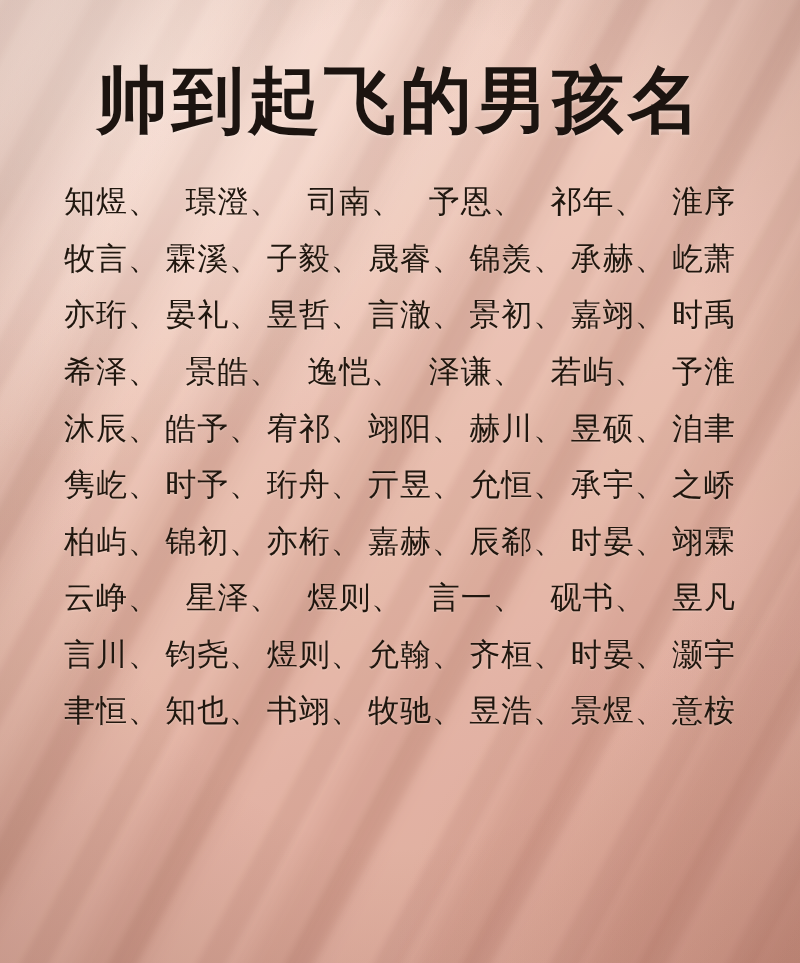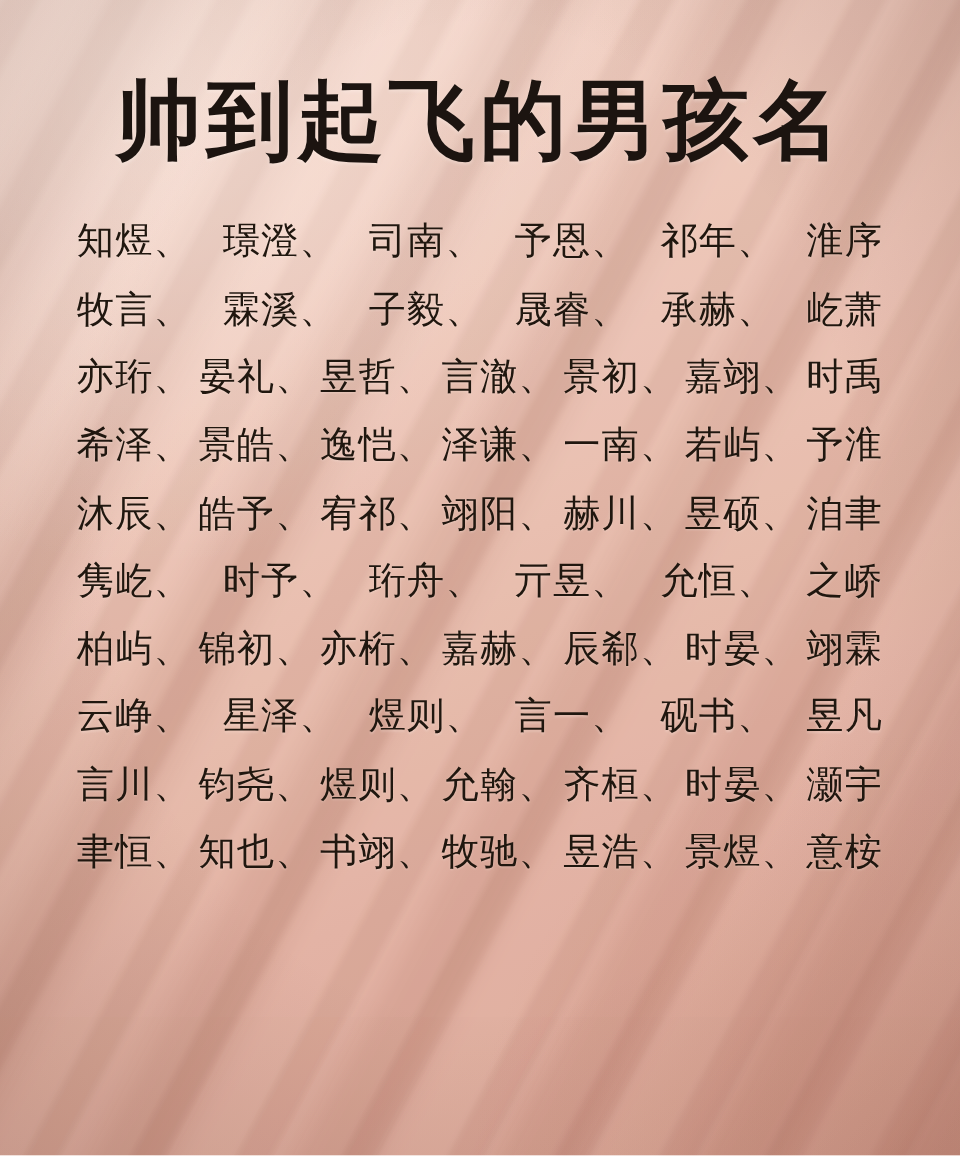--- a/index.html
+++ b/index.html
@@ -137,56 +137,57 @@
           <span class="name-cell">司南、</span>
           <span class="name-cell">予恩、</span>
           <span class="name-cell">祁年、</span>
           <span class="name-cell">淮序</span>
         </div>
         <div class="name-row">
           <span class="name-cell">牧言、</span>
           <span class="name-cell">霖溪、</span>
           <span class="name-cell">子毅、</span>
           <span class="name-cell">晟睿、</span>
+          <span class="name-cell">锦羡、</span>
           <span class="name-cell">承赫、</span>
           <span class="name-cell">屹萧</span>
         </div>
         <div class="name-row">
           <span class="name-cell">亦珩、</span>
           <span class="name-cell">晏礼、</span>
           <span class="name-cell">昱哲、</span>
           <span class="name-cell">言澈、</span>
           <span class="name-cell">景初、</span>
           <span class="name-cell">嘉翊、</span>
           <span class="name-cell">时禹</span>
         </div>
         <div class="name-row">
           <span class="name-cell">希泽、</span>
           <span class="name-cell">景皓、</span>
           <span class="name-cell">逸恺、</span>
           <span class="name-cell">泽谦、</span>
-          <span class="name-cell">一南、</span>
           <span class="name-cell">若屿、</span>
           <span class="name-cell">予淮</span>
         </div>
         <div class="name-row">
           <span class="name-cell">沐辰、</span>
           <span class="name-cell">皓予、</span>
           <span class="name-cell">宥祁、</span>
           <span class="name-cell">翊阳、</span>
           <span class="name-cell">赫川、</span>
           <span class="name-cell">昱硕、</span>
           <span class="name-cell">洎聿</span>
         </div>
         <div class="name-row">
           <span class="name-cell">隽屹、</span>
           <span class="name-cell">时予、</span>
           <span class="name-cell">珩舟、</span>
           <span class="name-cell">亓昱、</span>
           <span class="name-cell">允恒、</span>
+          <span class="name-cell">承宇、</span>
           <span class="name-cell">之峤</span>
         </div>
         <div class="name-row">
           <span class="name-cell">柏屿、</span>
           <span class="name-cell">锦初、</span>
           <span class="name-cell">亦桁、</span>
           <span class="name-cell">嘉赫、</span>
           <span class="name-cell">辰郗、</span>
           <span class="name-cell">时晏、</span>
           <span class="name-cell">翊霖</span>

